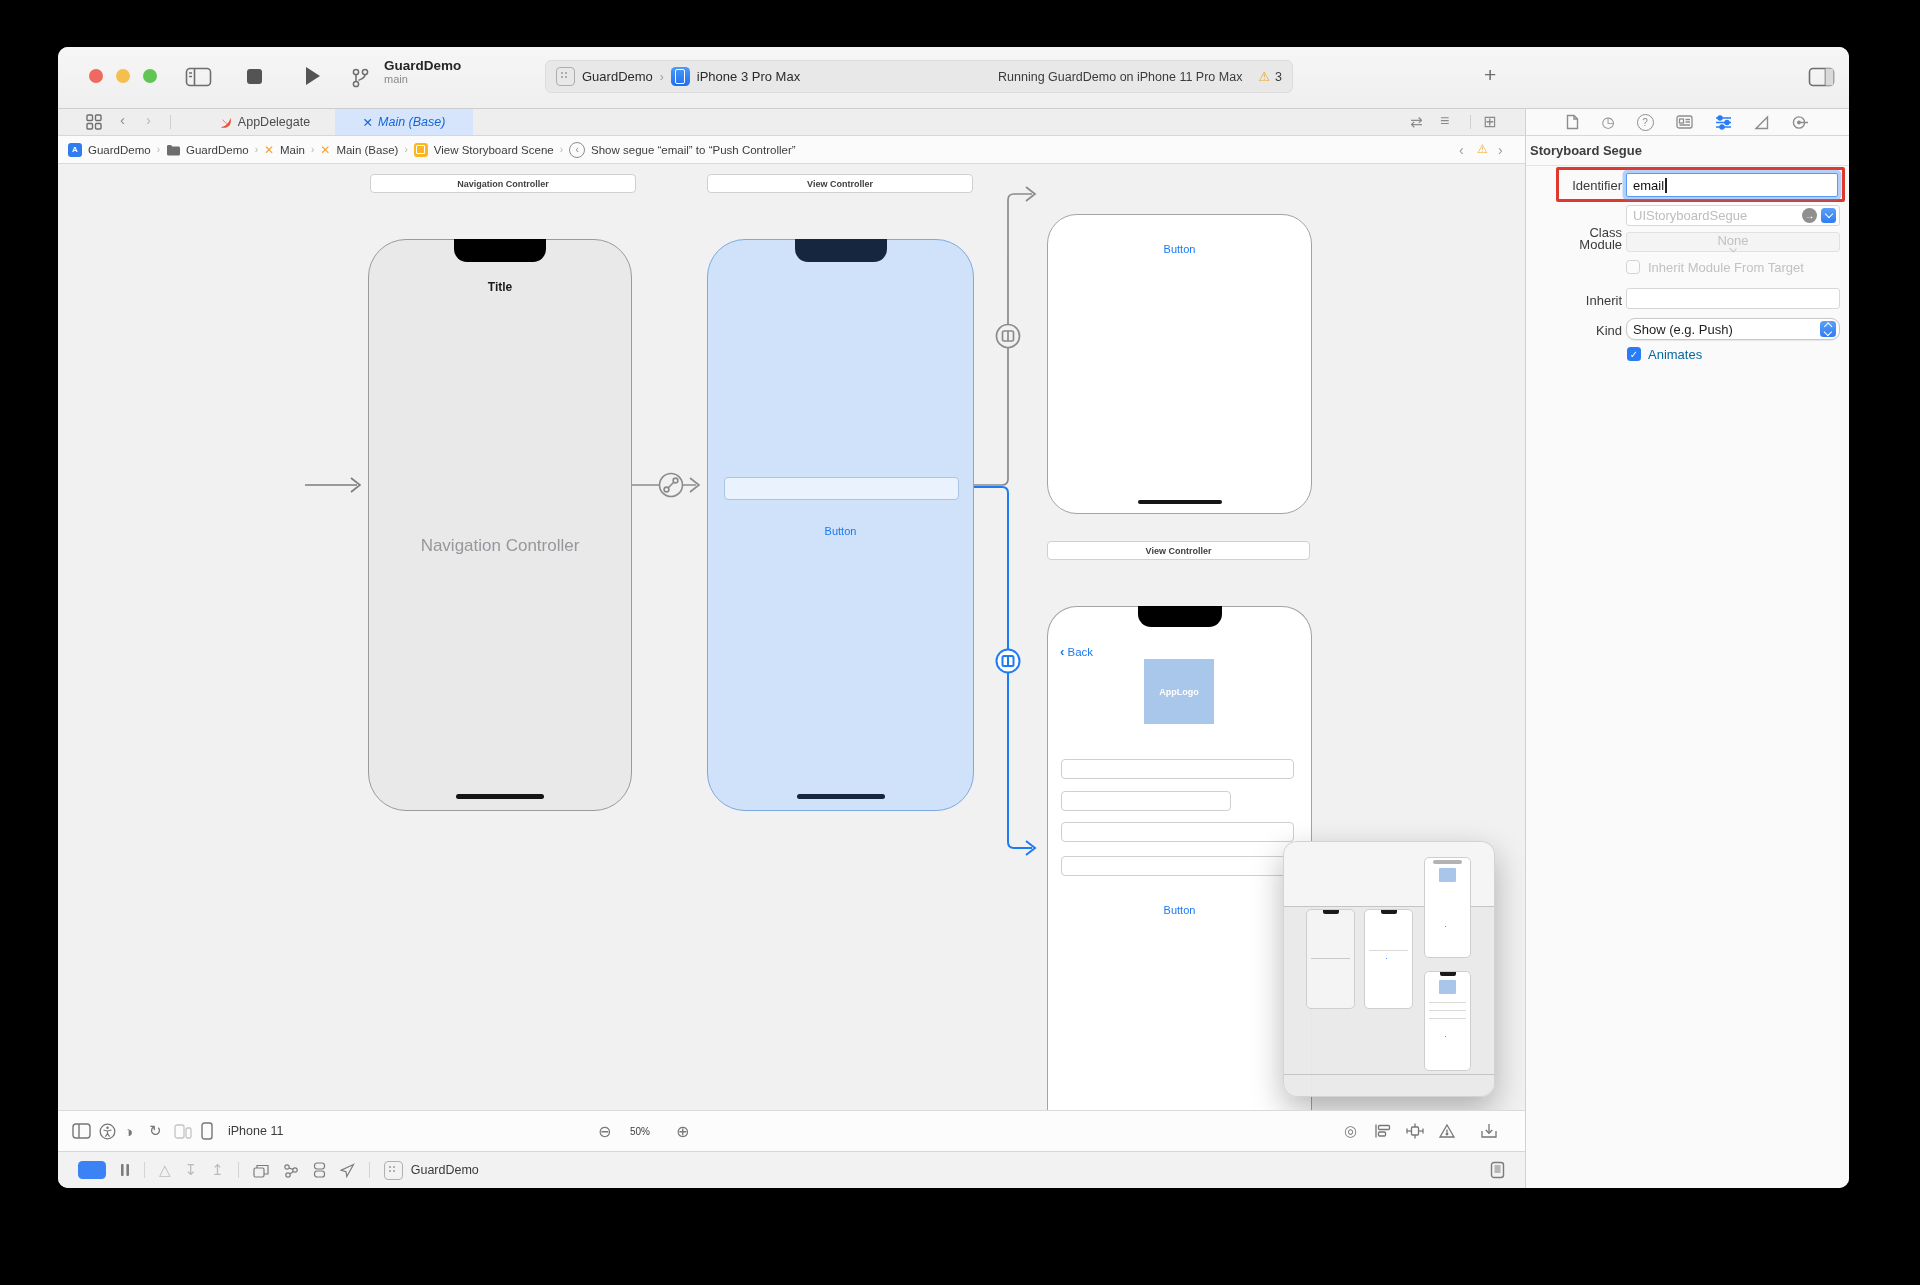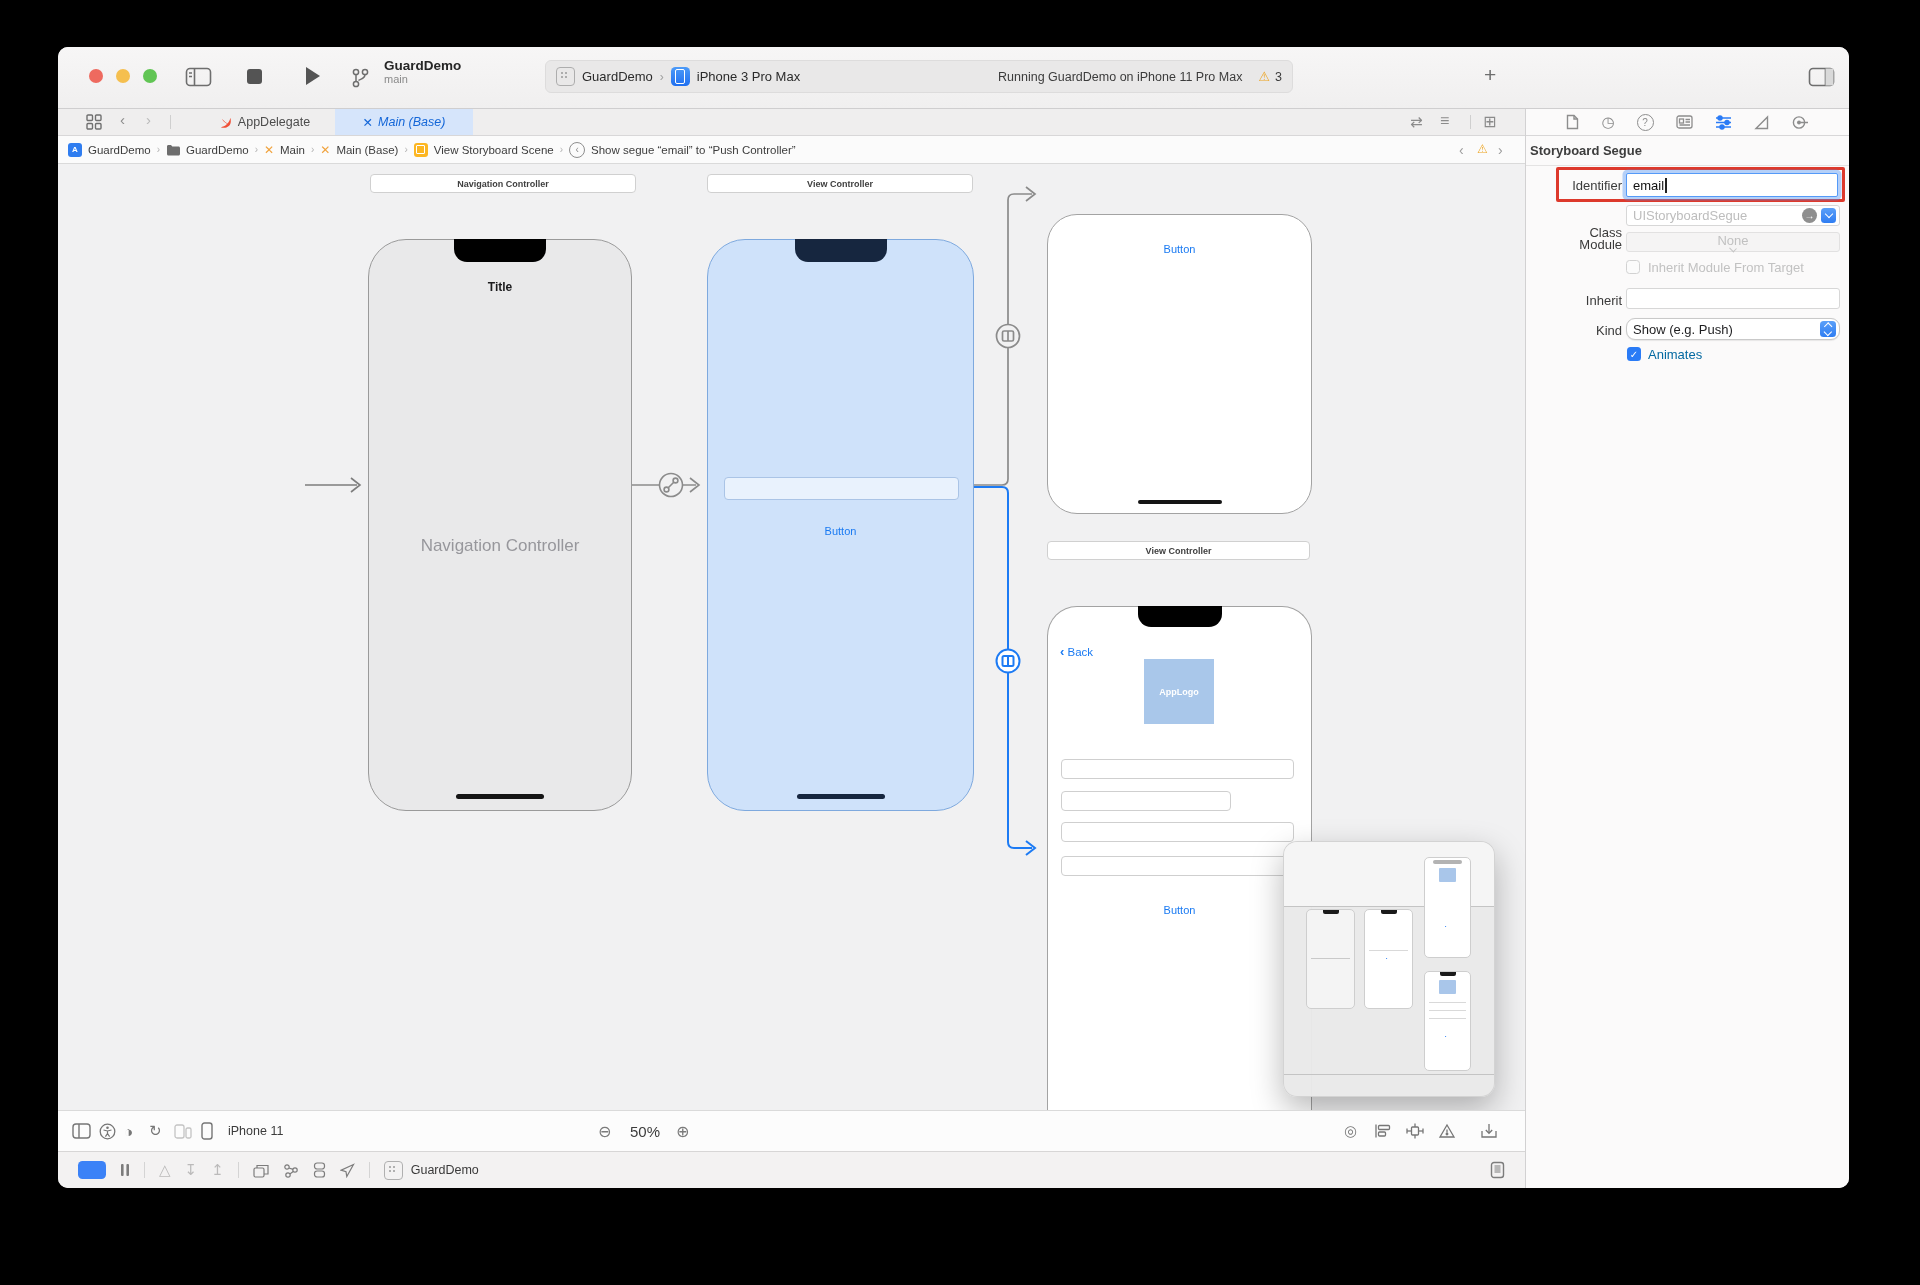--- a/index.html
+++ b/index.html
@@ -329,21 +329,21 @@
             </svg>
         </span>
         <span class="g" style="left:143px;">
           <svg width="12" height="18" viewBox="0 0 12 18">
               <rect x="1" y="1" width="10" height="16" rx="2.5" fill="none" stroke="#767676" stroke-width="1.4"></rect>
             </svg>
         </span>
         <span class="g" style="left:170px;font-size:12.5px;color:#3c3c3c;">iPhone 11</span>
 
         <span class="g" style="left:540px;font-size:16px;color:#7b7b7b;">⊖</span>
-        <span class="g" style="left:572px;font-size:15px;color:#3c3c3c;">50%</span>
+        <span class="g" style="left:572px;font-size:10px;color:#3c3c3c;">50%</span>
         <span class="g" style="left:618px;font-size:16px;color:#7b7b7b;">⊕</span>
 
         <span class="g" style="left:1286px;font-size:15px;">◎</span>
         <span class="g" style="left:1316px;">
           <svg width="18" height="16" viewBox="0 0 18 16">
               <g fill="none" stroke="#767676" stroke-width="1.3">
                 <line x1="2" y1="1.5" x2="2" y2="14.5"></line>
                 <rect x="4.5" y="2.5" width="11" height="4" rx="1"></rect>
                 <rect x="4.5" y="9" width="7" height="4" rx="1"></rect>
               </g>

